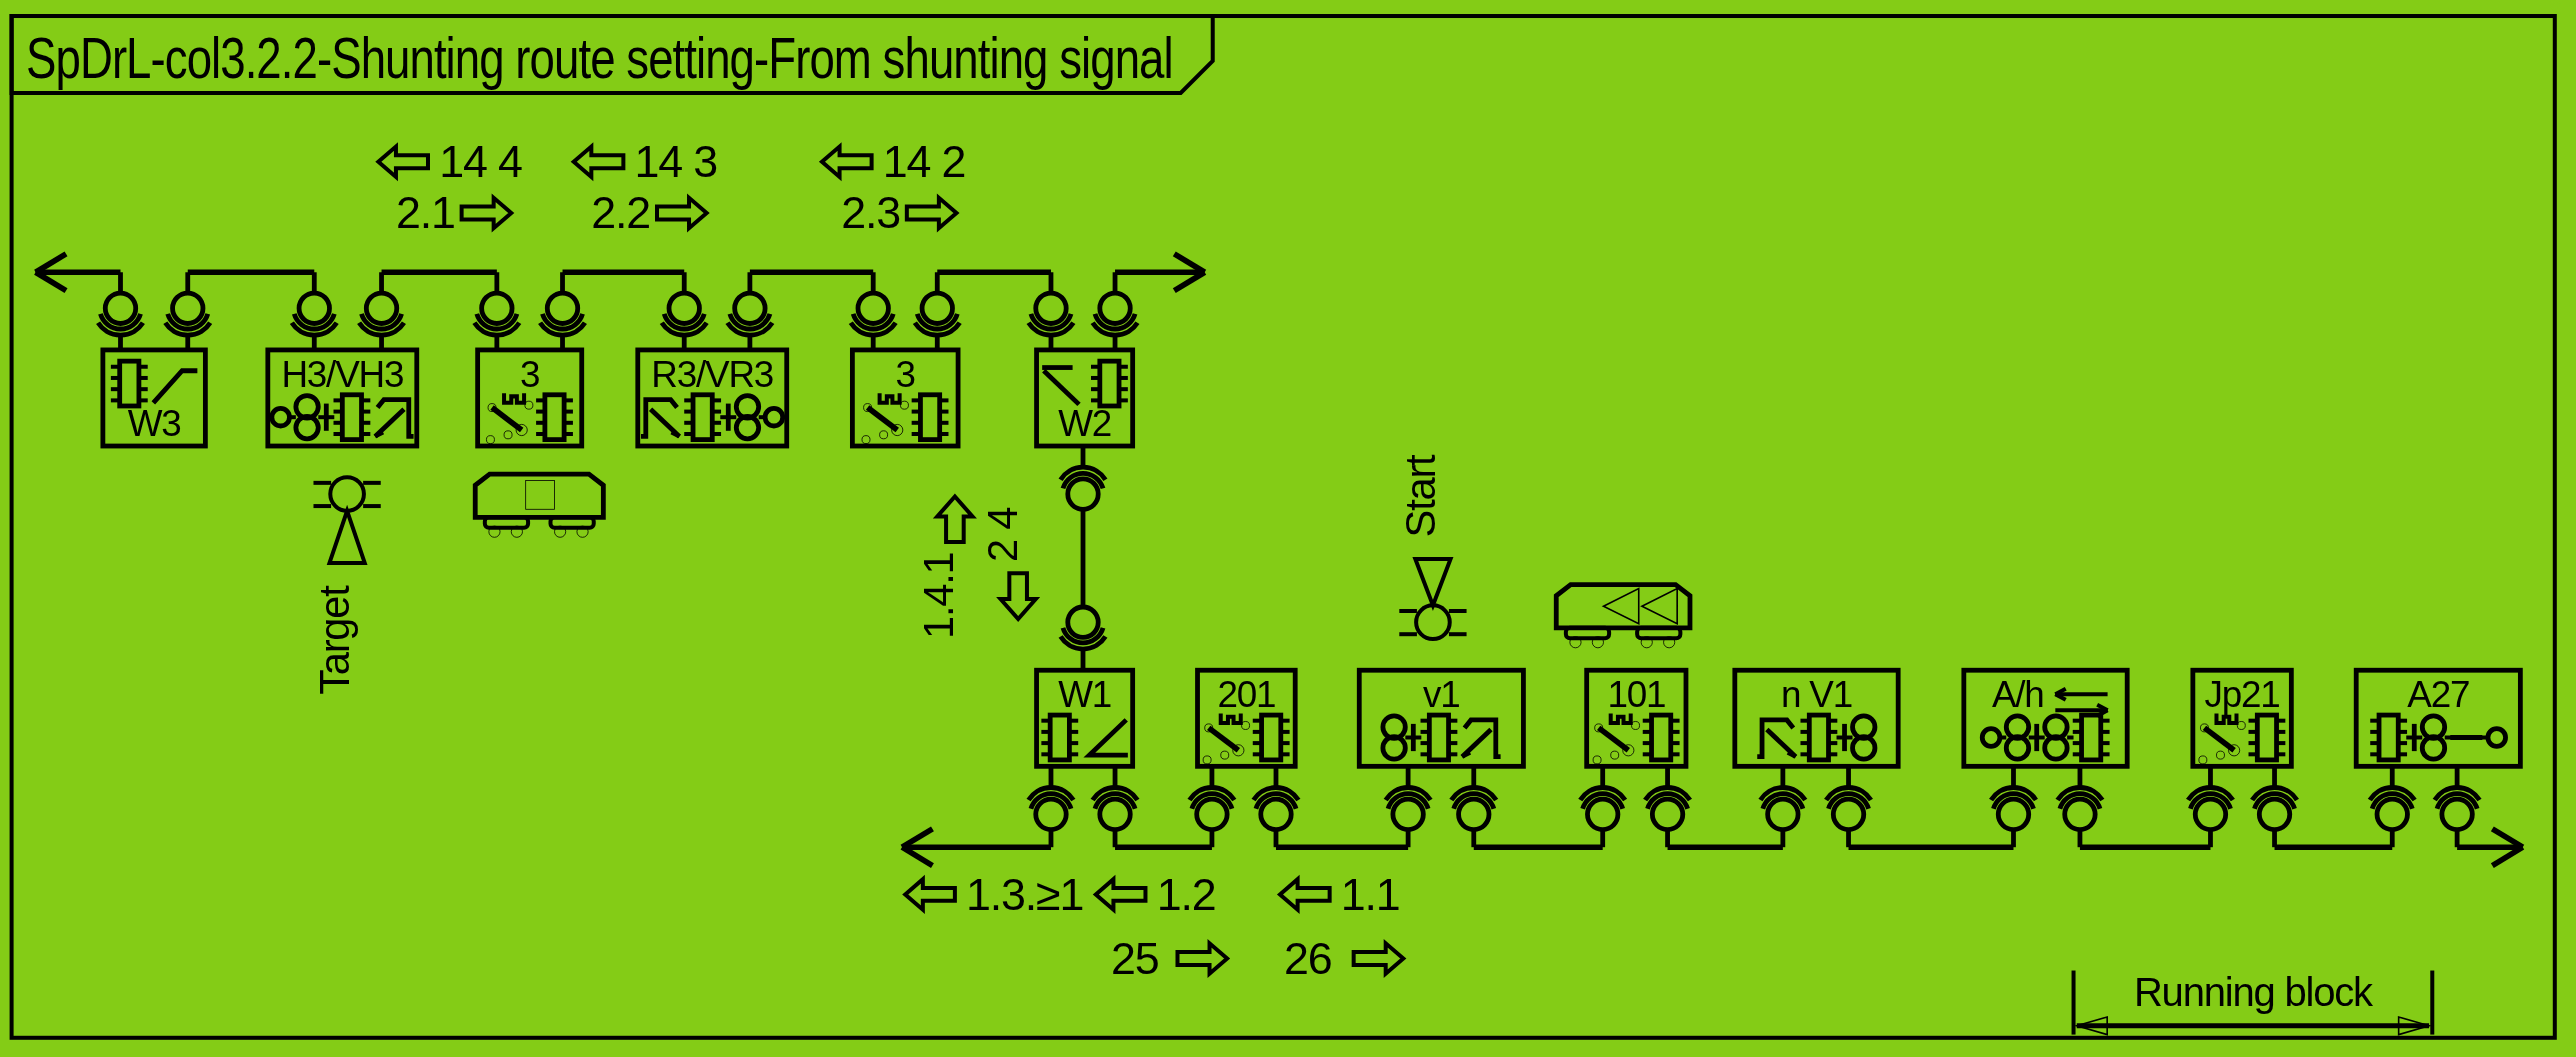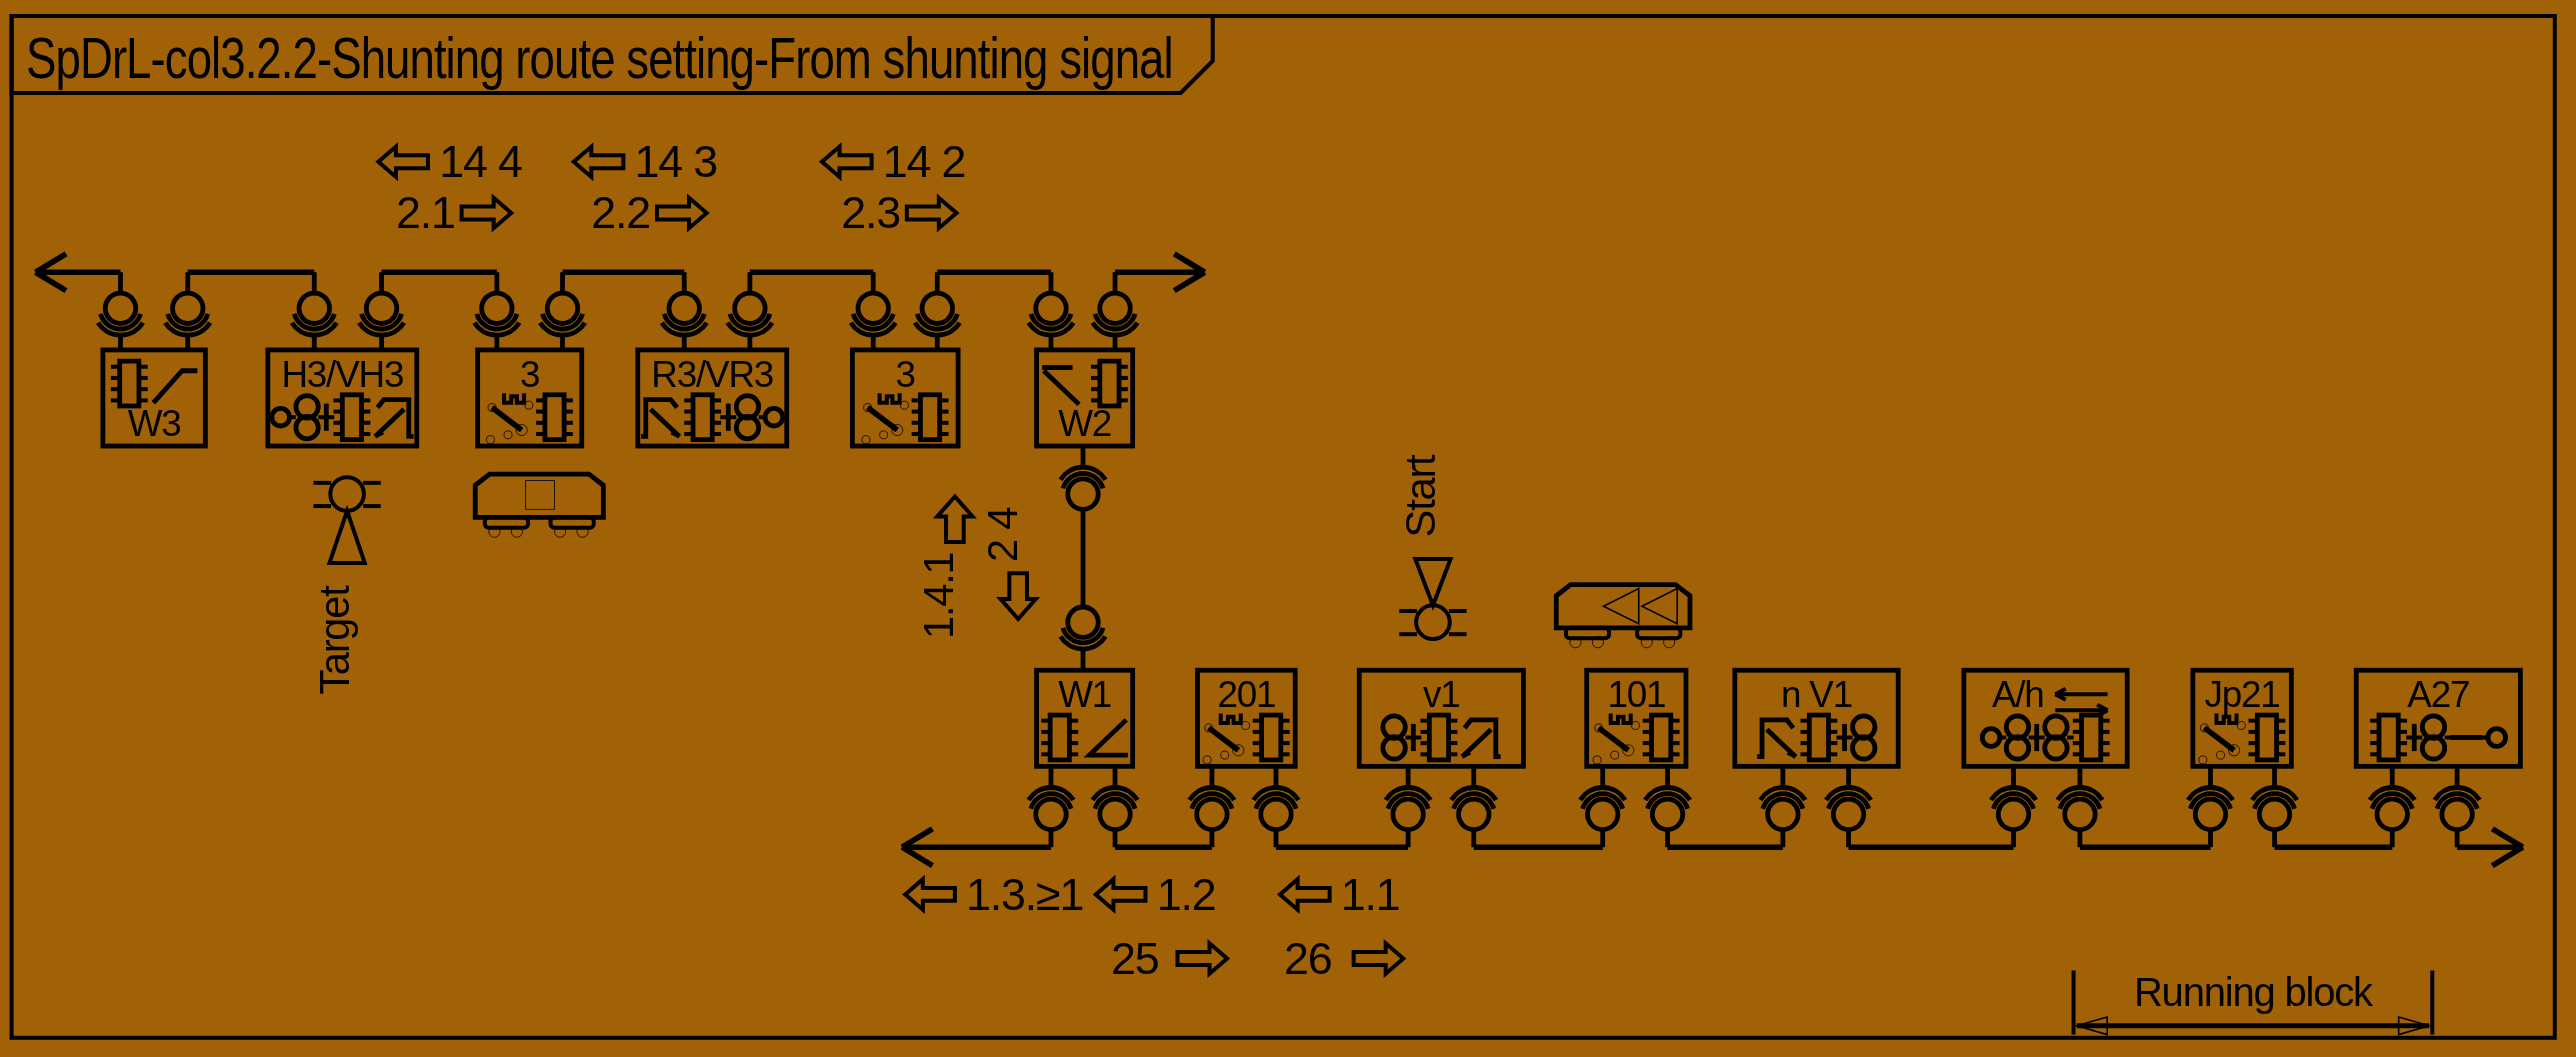--- a/index.html
+++ b/index.html
@@ -1,16 +1,16 @@
 <!DOCTYPE html>
 <html style="font-size:13px"><head>
 <meta charset="utf-8">
 <style>
   html,body{margin:0;padding:0;background:#fff;}
-  #stage{width:2576px;height:1057px;position:relative;background:#a16207;text-align:right;}
+  #stage{width:2576px;height:1057px;position:relative;background:#84cc16;text-align:right;}
   svg{display:block;}
   svg line,svg path,svg rect,svg circle,svg polygon,svg polyline{stroke:#000;fill:none;stroke-linecap:butt;stroke-linejoin:miter;}
   svg text{fill:#000;stroke:none;font-family:"Liberation Sans","DejaVu Sans",sans-serif;letter-spacing:-1.5px;}
 </style>
 </head>
 <body>
 
 <div id="stage">
   <svg id="diagram" xmlns="http://www.w3.org/2000/svg" width="2576" height="1057" viewBox="0 0 3216 1320">
       <g>

